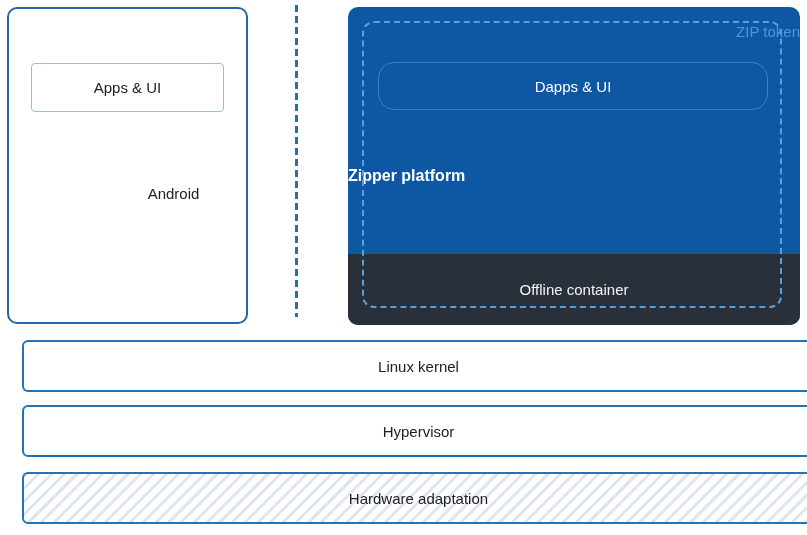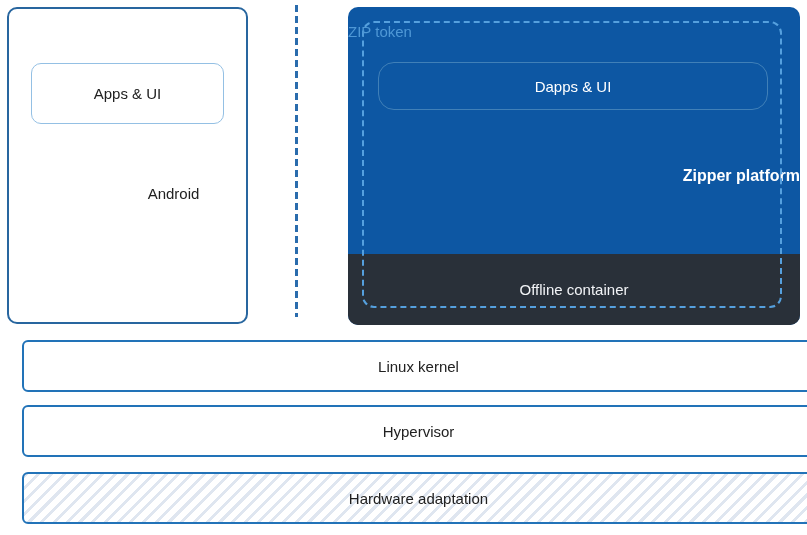--- a/index.html
+++ b/index.html
@@ -22,22 +22,22 @@
     width:807px;height:535px;overflow:hidden;position:relative;
   }
   .stage{position:relative;width:807px;height:535px;background:#fff;}
 
   
   .android-panel{
     position:absolute;left:7px;top:7px;width:241px;height:317px;
     background:#fff;border:2px solid var(--panel_border);border-radius:10px;
   }
   .apps-box{
-    position:absolute;left:22px;top:54px;width:193px;height:61px;
-    border:1px solid var(--apps_box_border);border-radius:10px;
+    position:absolute;left:22px;top:54px;width:193px;height:49px;
+    border:1px solid var(--apps_box_border);border-radius:4px;
     display:flex;align-items:center;justify-content:center;
     font-size:15px;color:var(--text_dark);background:#fff;
   }
   .android-label{
     position:absolute;left:0;top:176px;width:100%;text-align:center;
     font-size:15px;color:var(--text_dark);margin-left:46px;
   }
 
   
   .divider{
@@ -55,31 +55,31 @@
     background:var(--offline_dark);border-radius:0 0 10px 10px;
     display:flex;align-items:center;justify-content:center;
     font-size:15px;color:#f2f4f7;
   }
   .zip-dashed-outline{
     position:absolute;left:14px;top:14px;width:420px;height:287px;
     border:2px dashed var(--dashed_accent);border-radius:12px;
     pointer-events:none;z-index:3;
   }
   .zip-token-label{
-    position:absolute;left:0;top:16px;width:100%;text-align:left;
+    position:absolute;left:0;top:16px;width:100%;text-align:right;
     font-size:15px;color:var(--token_text);z-index:4;
   }
   .dapps-box{
     position:absolute;left:30px;top:55px;width:390px;height:48px;
     border:1px solid var(--dapps_border);border-radius:16px;
     display:flex;align-items:center;justify-content:center;
     font-size:15px;color:#ffffff;z-index:2;
   }
   .platform-label{
-    position:absolute;left:0;top:160px;width:100%;text-align:right;
+    position:absolute;left:0;top:160px;width:100%;text-align:left;
     font-size:16px;font-weight:700;color:#ffffff;z-index:2;
   }
 
   
   .layer{
     position:absolute;left:7px;width:793px;height:52px;
     background:#fff;border:2px solid var(--layer_border);border-radius:6px;
     display:flex;align-items:center;justify-content:center;
     font-size:15px;color:var(--text_dark);margin-left:15px;
   }

